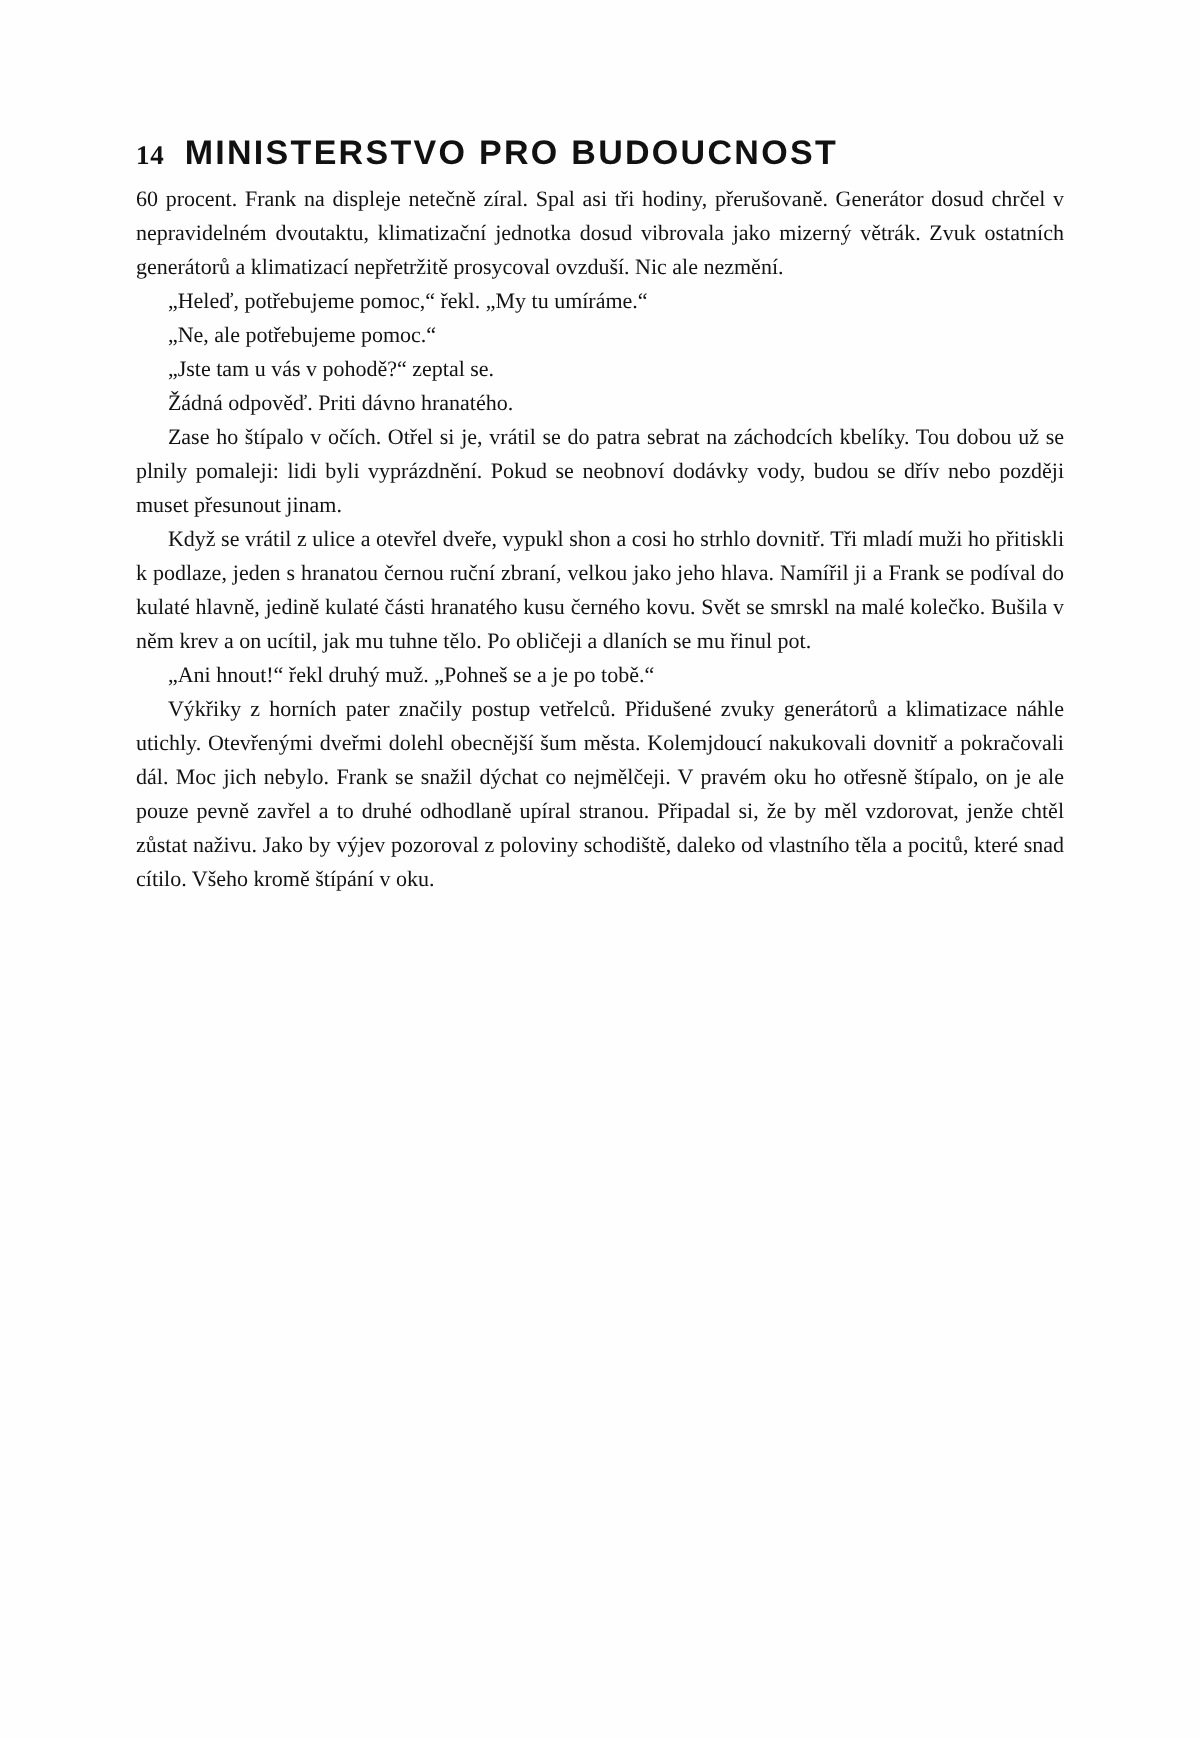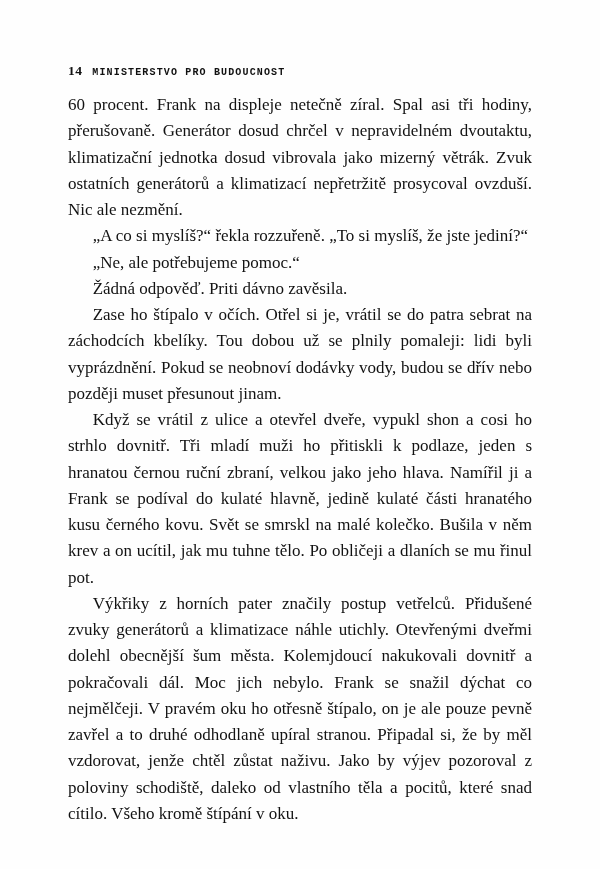--- a/index.html
+++ b/index.html
@@ -33,34 +33,34 @@
   }
   .folio {
     font-family: "Liberation Serif", serif;
     font-size: 13.5px;
     font-weight: bold;
     letter-spacing: 0.4px;
     color: #111;
     text-align: right;
   }
   .head-title {
-    font-family: Liberation Mono, monospace;
-    font-size: 10px;
+    font-family: Liberation Sans, sans-serif;
+    font-size: 17px;
     font-weight: bold;
     letter-spacing: 1.15px;
     text-transform: uppercase;
     color: #111;
     margin-top: 17px;
   }
   .body-text {
     position: absolute;
     top: 92px;
     left: 68px;
     width: 464px;
-    font-size: 17px;
+    font-size: 11px;
     line-height: 1.545;
     text-align: justify;
     text-justify: inter-word;
     hyphens: manual;
     color: #121212;
   }
   .body-text p {
     margin: 0;
     text-indent: 1.45em;
   }
@@ -73,21 +73,23 @@
 
 <div class="page">
 
   <div class="running-head">
     <span class="folio">14</span>
     <span class="head-title">MINISTERSTVO PRO BUDOUCNOST</span>
   </div>
 
   <div class="body-text">
     <p class="noindent">60 procent. Frank na displeje netečně zíral. Spal asi tři hodiny, přerušovaně. Generátor dosud chrčel v nepravidelném dvoutaktu, klimatizační jednotka dosud vibrovala jako mizerný větrák. Zvuk ostatních generátorů a klimatizací nepřetržitě prosycoval ovzduší. Nic ale nezmění.</p>
-    <p>„A co si myslíš?“ řekla rozzuřeně. „To si myslíš, že jste jediní?“</p>
+    <p>„Heleď, potřebujeme pomoc,“ řekl. „My tu umíráme.“</p>
     <p>„Ne, ale potřebujeme pomoc.“</p>
-    <p>Žádná odpověď. Priti dávno zavěsila.</p>
+    <p>„Jste tam u vás v pohodě?“ zeptal se.</p>
+    <p>Žádná odpověď. Priti dávno hranatého.</p>
     <p>Zase ho štípalo v očích. Otřel si je, vrátil se do patra sebrat na záchodcích kbelíky. Tou dobou už se plnily pomaleji: lidi byli vyprázdnění. Pokud se neobnoví dodávky vody, budou se dřív nebo později muset přesunout jinam.</p>
     <p>Když se vrátil z ulice a otevřel dveře, vypukl shon a cosi ho strhlo dovnitř. Tři mladí muži ho přitiskli k podlaze, jeden s hranatou černou ruční zbraní, velkou jako jeho hlava. Namířil ji a Frank se podíval do kulaté hlavně, jedině kulaté části hranatého kusu černého kovu. Svět se smrskl na malé kolečko. Bušila v něm krev a on ucítil, jak mu tuhne tělo. Po obličeji a dlaních se mu řinul pot.</p>
+    <p>„Ani hnout!“ řekl druhý muž. „Pohneš se a je po tobě.“</p>
     <p>Výkřiky z horních pater značily postup vetřelců. Přidušené zvuky generátorů a klimatizace náhle utichly. Otevřenými dveřmi dolehl obecnější šum města. Kolemjdoucí nakukovali dovnitř a pokračovali dál. Moc jich nebylo. Frank se snažil dýchat co nejmělčeji. V pravém oku ho otřesně štípalo, on je ale pouze pevně zavřel a to druhé odhodlaně upíral stranou. Připadal si, že by měl vzdorovat, jenže chtěl zůstat naživu. Jako by výjev pozoroval z poloviny schodiště, daleko od vlastního těla a pocitů, které snad cítilo. Všeho kromě štípání v oku.</p>
   </div>
 
 </div>
 
 </body></html>

